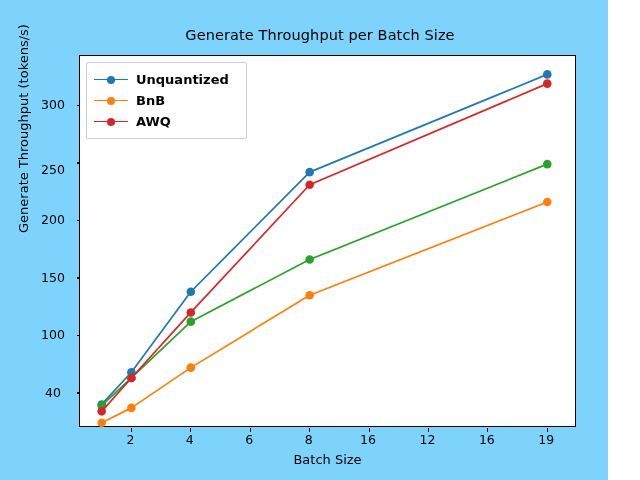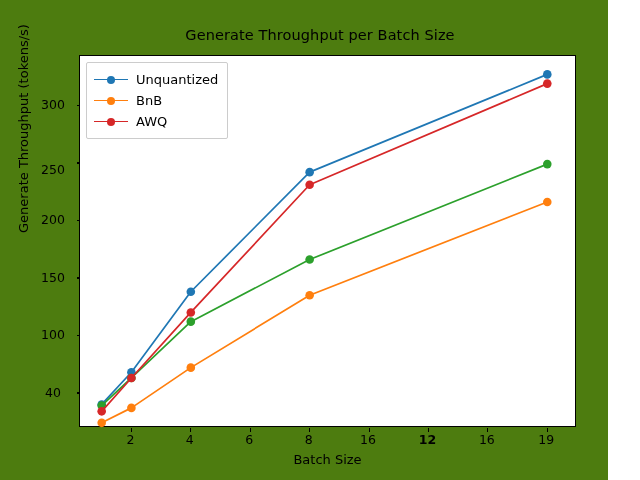--- a/index.html
+++ b/index.html
@@ -12,21 +12,21 @@
     width: 640px;
     height: 480px;
     overflow: hidden;
     font-family: "DejaVu Sans", sans-serif;
     color: #000000;
   }
   #figure {
     position: relative;
     width: 608px;
     height: 480px;
-    background: #4d7c0f;
+    background: #7dd3fc;
   }
   #chart-title {
     position: absolute;
     left: 0;
     top: 27px;
     width: 640px;
     text-align: center;
     font-size: 14.5px;
     color: #000000;
     letter-spacing: 0.1px;
@@ -100,22 +100,23 @@
     font-size: 13px;
     color: #000000;
   }
   #legend {
     position: absolute;
     left: 86px;
     top: 62px;
     background: #ffffff;
     border: 0.9px solid #cccccc;
     border-radius: 2px;
-    padding: 6px 9px 6px 7px;
+    padding: 6px 17px 6px 7px;
     box-sizing: border-box;
+    font-weight: bold;
   }
   .legend-row {
     display: flex;
     align-items: center;
     height: 21px;
   }
   .legend-swatch {
     position: relative;
     width: 34px;
     height: 14px;
@@ -164,21 +165,21 @@
       <div class="tick-label-y" style="top: 164.439px;">200</div>
       <div class="tick-label-y" style="top: 106.943px; margin-top: 7px;">250</div>
       <div class="tick-label-y" style="top: 49.4467px;">300</div>
     </div>
   <div id="xlabels-layer">
       <div class="tick-label-x" style="left: 51.3933px;">2</div>
       <div class="tick-label-x" style="left: 110.808px;">4</div>
       <div class="tick-label-x" style="left: 170.222px;">6</div>
       <div class="tick-label-x" style="left: 229.636px;">8</div>
       <div class="tick-label-x" style="left: 289.05px;">16</div>
-      <div class="tick-label-x" style="left: 348.464px; font-weight: bold;">12</div>
+      <div class="tick-label-x" style="left: 348.464px;">12</div>
       <div class="tick-label-x" style="left: 407.879px;">16</div>
       <div class="tick-label-x" style="left: 467.293px;">19</div>
     </div>
 
   <div id="plot-area">
     <svg id="plot-svg" viewBox="0 0 497 372" preserveAspectRatio="none">
         <g>
           <polyline points="21.69,348.43 51.39,316.23 110.81,235.73 229.64,116.14 467.29,18.40" fill="none" stroke="#1f77b4" stroke-width="1.7" stroke-linejoin="round" stroke-linecap="round"></polyline>
           <circle cx="21.69" cy="348.43" r="4.3" fill="#1f77b4"></circle>
           <circle cx="51.39" cy="316.23" r="4.3" fill="#1f77b4"></circle>

